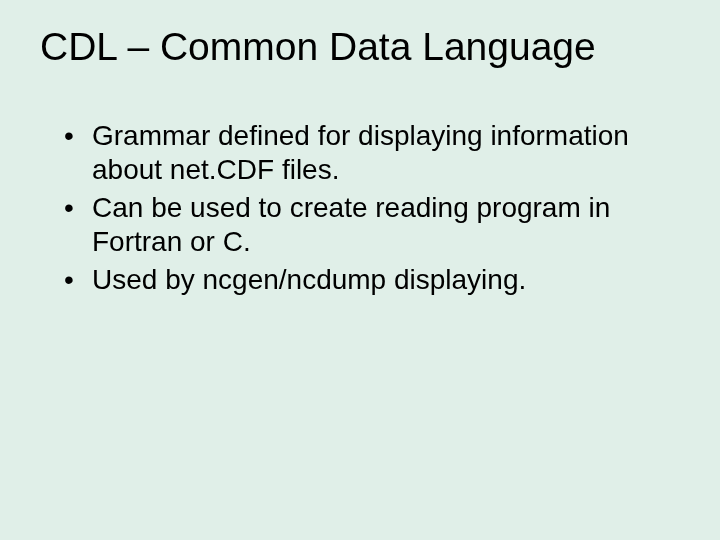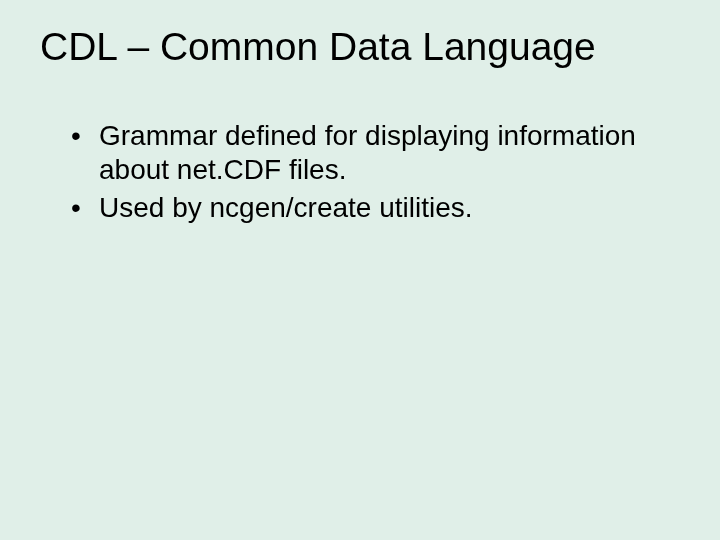--- a/index.html
+++ b/index.html
@@ -20,21 +20,21 @@
   }
   .title {
     font-size: 39px;
     font-weight: 400;
     margin: 0 0 48px 0;
     line-height: 1.2;
     letter-spacing: 0;
   }
   ul.bullets {
     list-style: none;
-    margin: 7px;
+    margin: 0;
     padding: 0 0 0 24px;
   }
   ul.bullets li {
     position: relative;
     font-size: 28px;
     line-height: 1.22;
     margin: 0 0 4px 0;
     padding-left: 28px;
   }
   ul.bullets li::before {
@@ -45,15 +45,16 @@
     font-size: 28px;
   }
 </style>
 </head>
 <body>
 
 <div class="slide">
   <h1 class="title">CDL – Common Data Language</h1>
   <ul class="bullets">
     <li>Grammar defined for displaying information about net.CDF files.</li>
-    <li>Used by ncgen/create utilities.</li>
+    <li>Can be used to create reading program in Fortran or C.</li>
+    <li>Used by ncgen/ncdump displaying.</li>
   </ul>
 </div>
 
 </body></html>

